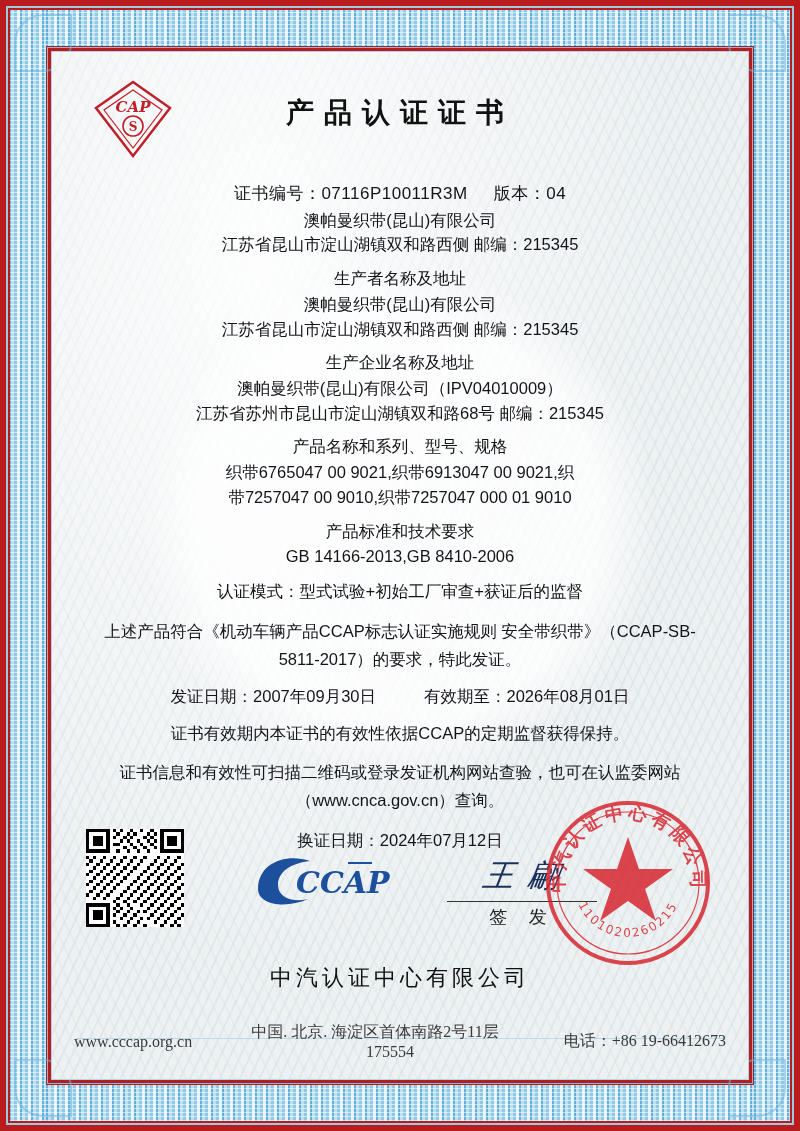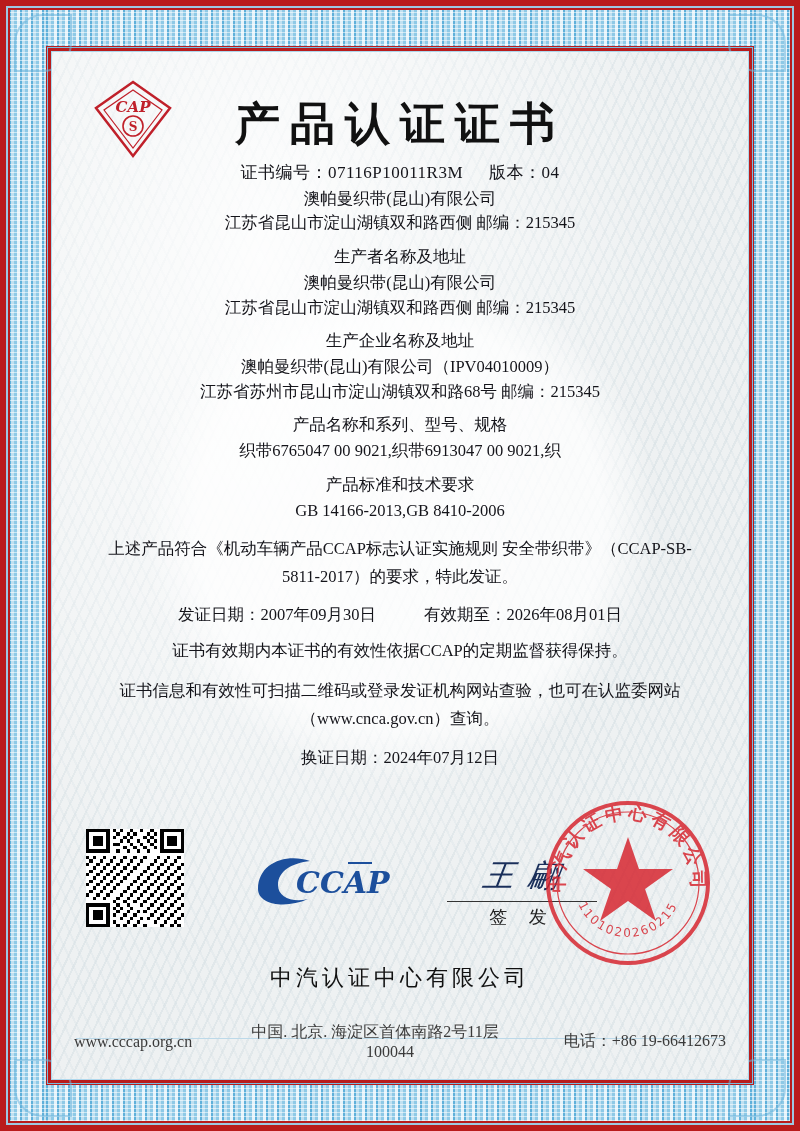--- a/index.html
+++ b/index.html
@@ -104,37 +104,37 @@
     left: 38px; top: 26px;
     width: 86px; height: 84px;
   }
   .logo-badge svg { display:block; }
 
   .doc-title {
     position: absolute;
     top: 42px;
     left: 0; right: 0;
     text-align: center;
-    font-size: 45px;
+    font-size: 28px;
     letter-spacing: 10px;
     font-weight: bold;
     color: #111;
     font-family: "DejaVu Serif", serif;
   }
 
   
   .content {
     position: absolute;
     left: 30px; right: 30px;
-    top: 107px;
+    top: 128px;
     text-align: center;
     color: #14141a;
     font-size: 16.5px;
     line-height: 1.62;
-    font-family: Liberation Serif, serif;
+    font-family: Liberation Sans, sans-serif;
   }
   .line { white-space: nowrap; }
   .cert-no { font-size: 17px; letter-spacing: .5px; }
   .cert-no .gap { display:inline-block; width: 26px; }
   .section-label { margin-top: 8px; }
   .tight { line-height: 1.5; }
   .spaced-top { margin-top: 9px; }
   .para {
     margin-top: 12px;
     padding: 0 18px;
@@ -277,24 +277,26 @@
       <div class="line section-label">生产者名称及地址</div>
       <div class="line tight">澳帕曼织带(昆山)有限公司</div>
       <div class="line tight">江苏省昆山市淀山湖镇双和路西侧  邮编：215345</div>
 
       <div class="line section-label">生产企业名称及地址</div>
       <div class="line tight">澳帕曼织带(昆山)有限公司（IPV04010009）</div>
       <div class="line tight">江苏省苏州市昆山市淀山湖镇双和路68号  邮编：215345</div>
 
       <div class="line section-label">产品名称和系列、型号、规格</div>
       <div class="line tight">织带6765047 00 9021,织带6913047 00 9021,织</div>
+      <div class="line tight">带7257047 00 9010,织带7257047 000 01 9010</div>
 
       <div class="line section-label">产品标准和技术要求</div>
       <div class="line tight">GB 14166-2013,GB 8410-2006</div>
 
+      <div class="line spaced-top">认证模式：型式试验+初始工厂审查+获证后的监督</div>
 
       <div class="para">上述产品符合《机动车辆产品CCAP标志认证实施规则 安全带织带》（CCAP-SB-5811-2017）的要求，特此发证。</div>
 
       <div class="line dates">
         <span>发证日期：</span><span>2007年09月30日</span><span class="gap"></span><span>有效期至：</span><span>2026年08月01日</span>
       </div>
 
       <div class="line note">证书有效期内本证书的有效性依据CCAP的定期监督获得保持。</div>
 
       <div class="note2 wrap">证书信息和有效性可扫描二维码或登录发证机构网站查验，也可在认监委网站（www.cnca.gov.cn）查询。</div>
@@ -572,19 +574,19 @@
     </div>
 
     <div class="issuer">中汽认证中心有限公司</div>
 
     <div class="footer-rule"></div>
 
     <div class="footer">
       <div class="left">www.cccap.org.cn</div>
       <div class="mid">
         <span>中国. 北京. 海淀区首体南路2号11层</span>
-        <span class="zip">100044</span>
+        <span class="zip">175554</span>
       </div>
       <div class="right">电话：+86 19-66412673</div>
     </div>
 
   </div>
 </div>
 
 </body></html>

